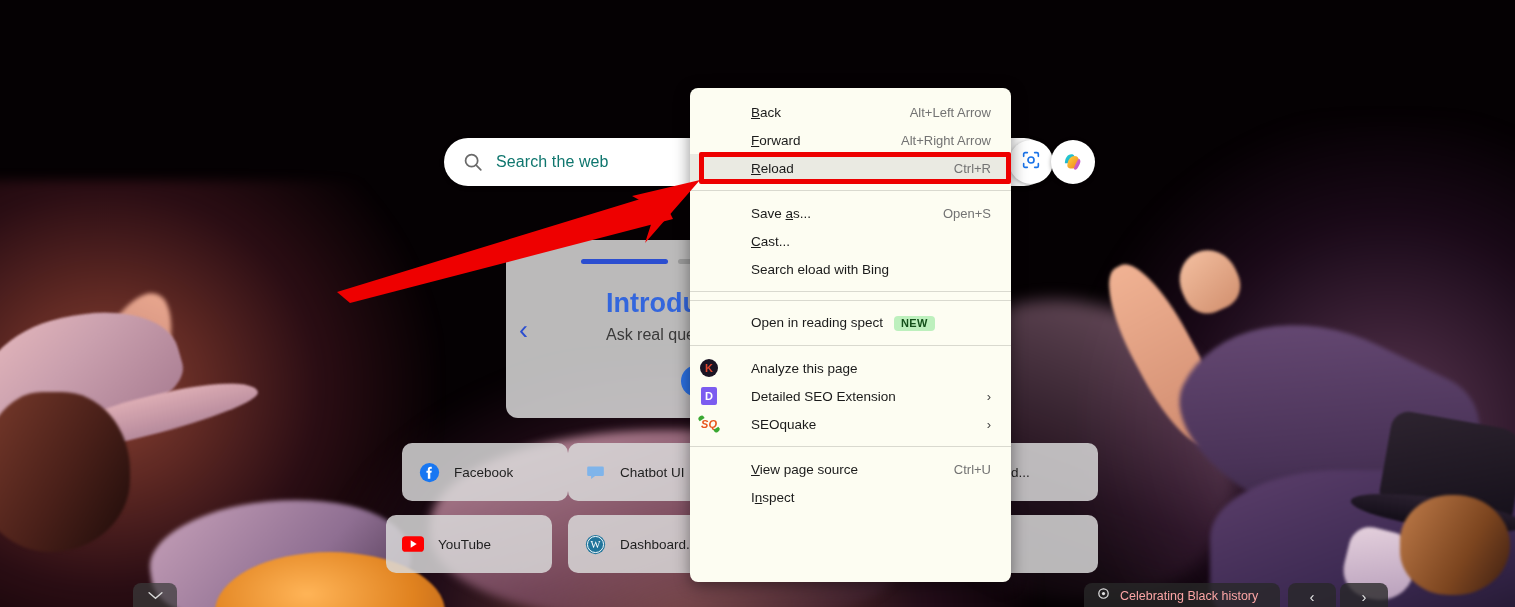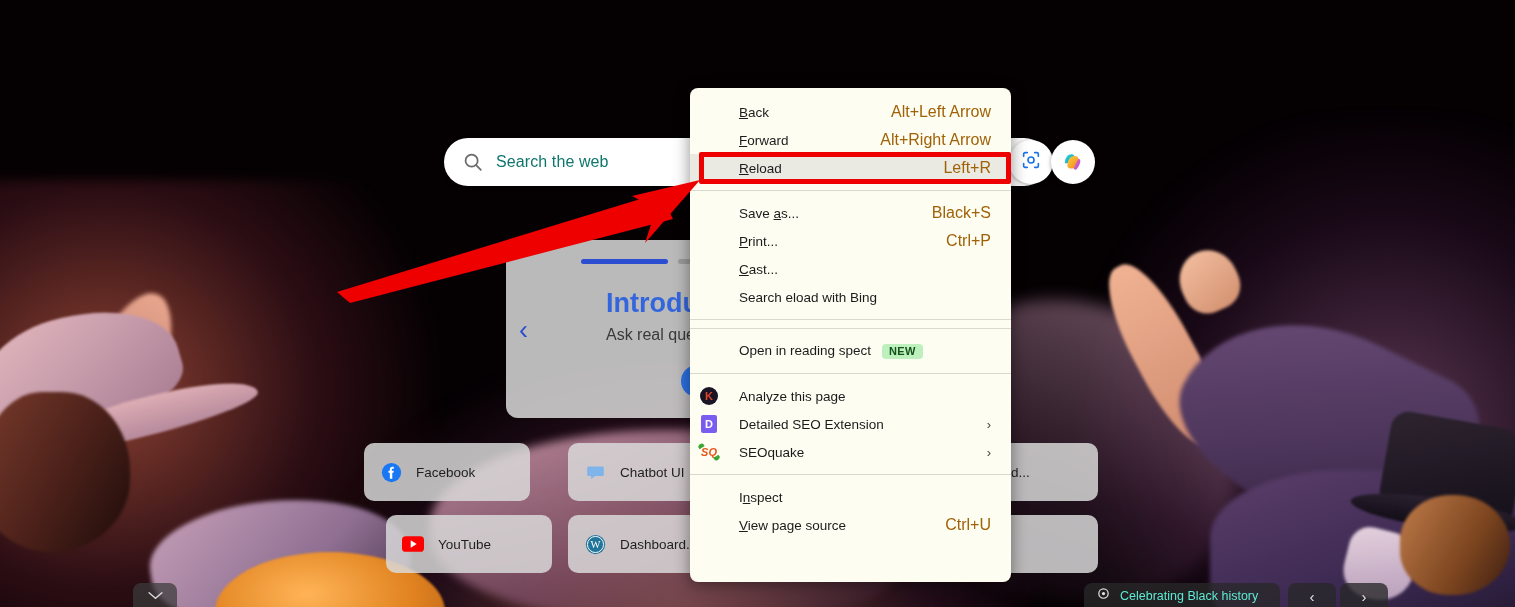--- a/index.html
+++ b/index.html
@@ -217,29 +217,29 @@
     background:#fdfdf2;
     border-radius:8px;
     box-shadow:0 3px 16px rgba(0,0,0,.45);
     padding:10px 0;
     font-family:"Liberation Sans", sans-serif;
     overflow:hidden;
   }
   .mi {
     position:relative; height:28px;
     display:flex; align-items:center;
-    padding-left:28px; padding-right:20px;
+    padding-left:40px; padding-right:20px;
     font-size:13.5px; color:#1b1b1b;
     cursor:default;
   }
   .mi .ico-slot { position:absolute; left:8px; width:22px; height:22px; top:3px;
                   display:flex; align-items:center; justify-content:center; }
   .mi .mi-text { margin-left:21px; white-space:nowrap; }
   .mi .mi-text .u { text-decoration:underline; }
-  .mi .accel { margin-left:auto; font-size:16px; color:#a16207; white-space:nowrap; }
+  .mi .accel { margin-left:auto; font-size:13px; color:#737373; white-space:nowrap; }
   .mi .chev { margin-left:auto; font-size:13px; color:#444; }
   .mi.highlight { background:#eaeae2; }
   .msep { height:1px; background:#d9d9cf; margin:8px 0 8px 0; }
   .badge-new {
     display:inline-block; margin-left:11px; padding:1px 7px 2px;
     background:#bdf0bd; color:#14501a; border-radius:4px;
     font-size:11px; font-weight:bold; letter-spacing:.3px;
     vertical-align:middle;
   }
 
@@ -280,21 +280,21 @@
   .scroll-hint {
     position:absolute; left:133px; top:583px; width:44px; height:26px;
     background:rgba(58,58,58,.72); border-radius:8px 8px 0 0;
     display:flex; align-items:center; justify-content:center;
   }
   .infobar {
     position:absolute; left:1084px; top:583px; width:196px; height:26px;
     background:rgba(40,40,40,.78); border-radius:8px 8px 0 0;
     display:flex; align-items:center; gap:9px; padding-left:12px;
   }
-  .infobar-text { font-size:12.5px; color:#5eead4; white-space:nowrap; }
+  .infobar-text { font-size:12.5px; color:#fca5a5; white-space:nowrap; }
   .navbtn {
     position:absolute; top:583px; width:48px; height:26px;
     background:rgba(40,40,40,.78); border-radius:8px 8px 0 0;
     display:flex; align-items:center; justify-content:center;
     color:#e6e6e6; font-size:15px;
   }
   .navbtn.prev { left:1288px; }
   .navbtn.next { left:1340px; }
 </style>
 </head>
@@ -329,21 +329,21 @@
       <div class="pp active"></div>
       <div class="pp"></div>
       <div class="pp"></div>
     </div>
     <div class="promo-title">Introduc</div>
     <div class="promo-sub">Ask real ques</div>
     <div class="promo-cta"></div>
   </div>
   <div class="promo-prev">‹</div>
 
-  <div class="tile" style="left:364px; top:443px;">
+  <div class="tile" style="left:402px; top:443px;">
     <span class="tile-ico">
       <svg width="21" height="21" viewBox="0 0 24 24">
           <circle cx="12" cy="12" r="11" fill="#1877F2"></circle>
           <path d="M15.2 12.3h-2.3V19h-2.8v-6.7H8.5V9.9h1.6V8.5c0-1.9 1.1-3 2.9-3 .8 0 1.6.1 1.6.1v2h-1c-.9 0-1.2.5-1.2 1.1v1.2h2.2l-.4 2.4z" fill="#fff"></path>
         </svg>
     </span>
     <span class="tile-label">Facebook</span>
   </div>
 
   <div class="tile" style="left:568px; top:443px;">
@@ -440,34 +440,29 @@
       <span class="accel">Alt+Left Arrow</span>
     </div>
     <div class="mi">
       <span class="ico-slot"></span>
       <span class="mi-text"><span class="u">F</span>orward</span>
       <span class="accel">Alt+Right Arrow</span>
     </div>
     <div class="mi highlight">
       <span class="ico-slot"></span>
       <span class="mi-text"><span class="u">R</span>eload</span>
-      <span class="accel">Left+R</span>
+      <span class="accel">Ctrl+R</span>
     </div>
 
     <div class="msep"></div>
 
     <div class="mi">
       <span class="ico-slot"></span>
       <span class="mi-text">Save <span class="u">a</span>s...</span>
-      <span class="accel">Black+S</span>
-    </div>
-    <div class="mi">
-      <span class="ico-slot"></span>
-      <span class="mi-text"><span class="u">P</span>rint...</span>
-      <span class="accel">Ctrl+P</span>
+      <span class="accel">Open+S</span>
     </div>
     <div class="mi">
       <span class="ico-slot"></span>
       <span class="mi-text"><span class="u">C</span>ast...</span>
     </div>
     <div class="mi">
       <span class="ico-slot"></span>
       <span class="mi-text">Search eload with Bing</span>
     </div>
 
@@ -503,26 +498,26 @@
           <span class="ext-sq">SQ</span>
         </span>
       <span class="mi-text">SEOquake</span>
       <span class="chev">›</span>
     </div>
 
     <div class="msep"></div>
 
     <div class="mi">
       <span class="ico-slot"></span>
-      <span class="mi-text">I<span class="u">n</span>spect</span>
-    </div>
-    <div class="mi">
-      <span class="ico-slot"></span>
       <span class="mi-text"><span class="u">V</span>iew page source</span>
       <span class="accel">Ctrl+U</span>
+    </div>
+    <div class="mi">
+      <span class="ico-slot"></span>
+      <span class="mi-text">I<span class="u">n</span>spect</span>
     </div>
   </div>
 
   <div class="redbox"></div>
 
   <svg class="arrow" viewBox="0 0 1515 607">
     <g fill="#ee0000">
       <polygon points="337,292 660,193 673,219 350,303"></polygon>
       <polygon points="700,180 632,196 656,209 645,243"></polygon>
     </g>

